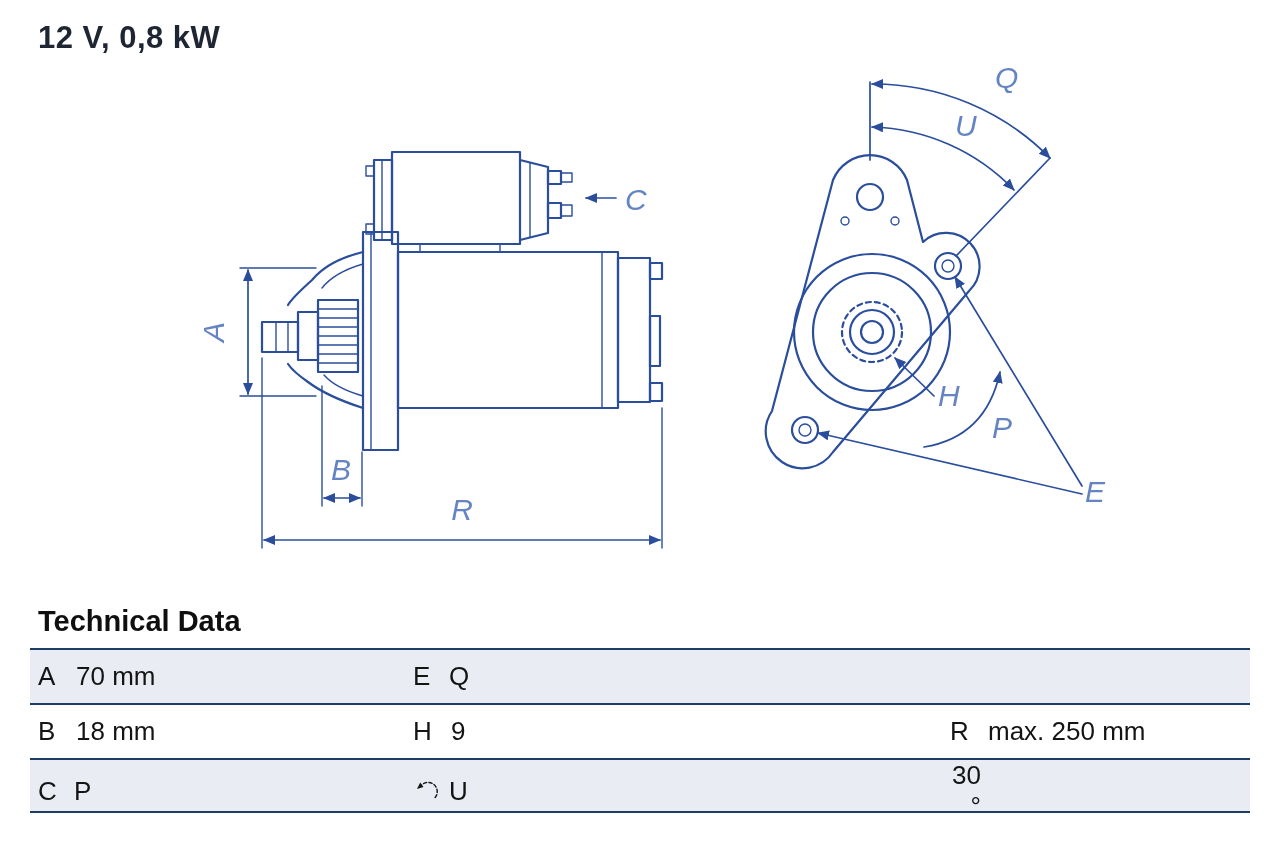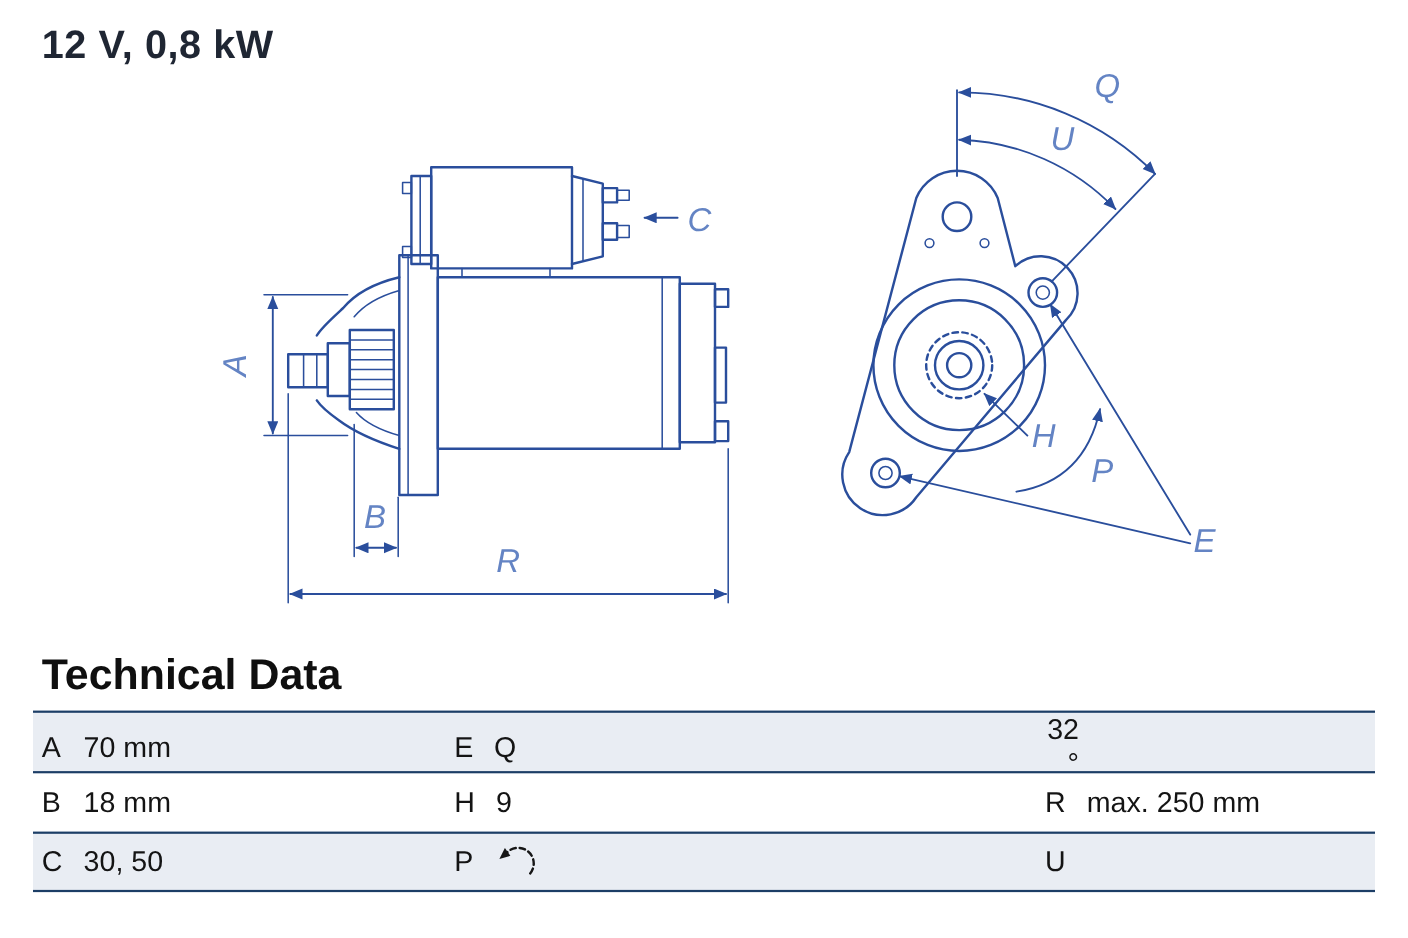--- a/index.html
+++ b/index.html
@@ -9,32 +9,32 @@
     --row-alt:#e9edf3;
     --ink:#141414;
   }
   *{box-sizing:border-box;}
   html,body{margin:0;padding:0;}
   body{
     width:1280px;height:853px;background:#ffffff;overflow:hidden;position:relative;
     font-family:"Liberation Sans",sans-serif;color:var(--ink);
   }
   .page-title{
-    position:absolute;top:20px;left:38px;font-size:36px;font-weight:bold;color:#1f2633;
+    position:absolute;top:20px;left:38px;font-size:31px;font-weight:bold;color:#1f2633;
     letter-spacing:0.5px;
   }
   svg.drawing{display:block;width:1280px;height:590px;}
   .d-part{fill:none;stroke:var(--line-color);stroke-width:2.2;stroke-linejoin:round;stroke-linecap:round;}
   .d-thin{fill:none;stroke:var(--line-color);stroke-width:1.4;stroke-linejoin:round;stroke-linecap:round;}
   .d-dim{fill:none;stroke:var(--line-color);stroke-width:1.7;stroke-linejoin:round;stroke-linecap:round;}
   .d-label{fill:var(--label-color);font-family:"Liberation Sans",sans-serif;font-style:italic;font-size:30px;}
   .arrowhead{fill:var(--line-color);stroke:none;}
   .tech{padding:0 30px;margin-top:0;}
   .tech h2{
-    margin:2px 0 10px 8px;font-size:39px;font-weight:bold;color:#0f0f0f;
+    margin:15px 0 10px 8px;font-size:29px;font-weight:bold;color:#0f0f0f;
   }
   .t-row{
     display:grid;
     grid-template-columns:36px 339px 36px 501px 36px 1fr;
     height:55px;
     border-top:2px solid var(--sep-color);
     align-items:center;
   }
   .t-row:last-child{border-bottom:2px solid var(--sep-color);}
   .t-row.alt{background:var(--row-alt);}
@@ -157,37 +157,36 @@
 </svg>
 
 <section class="tech">
   <h2>Technical Data</h2>
 
   <div class="t-row alt">
     <div class="cell key">A</div>
     <div class="cell val">70 mm</div>
     <div class="cell key">E</div>
     <div class="cell key">Q</div>
-    <div class="cell val">32 °</div>
   </div>
 
   <div class="t-row">
     <div class="cell key">B</div>
     <div class="cell val">18 mm</div>
     <div class="cell key">H</div>
     <div class="cell val">9</div>
     <div class="cell key">R</div>
     <div class="cell val">max. 250 mm</div>
   </div>
 
   <div class="t-row alt">
     <div class="cell key">C</div>
-    <div class="cell val">30, 50</div>
     <div class="cell key">P</div>
     <div class="cell val">
       <svg class="rot-icon" width="40" height="34" viewBox="0 0 40 34">
         <path d="M31,27 A13,13 0 1 0 9,9" fill="none" stroke="#161616" stroke-width="2.2" stroke-dasharray="5 3.5" stroke-linecap="round"></path>
         <polygon points="3,14 13,11 8,4" fill="#161616"></polygon>
       </svg>
     </div>
     <div class="cell key">U</div>
+    <div class="cell val">30 °</div>
   </div>
 </section>
 
 </body></html>

